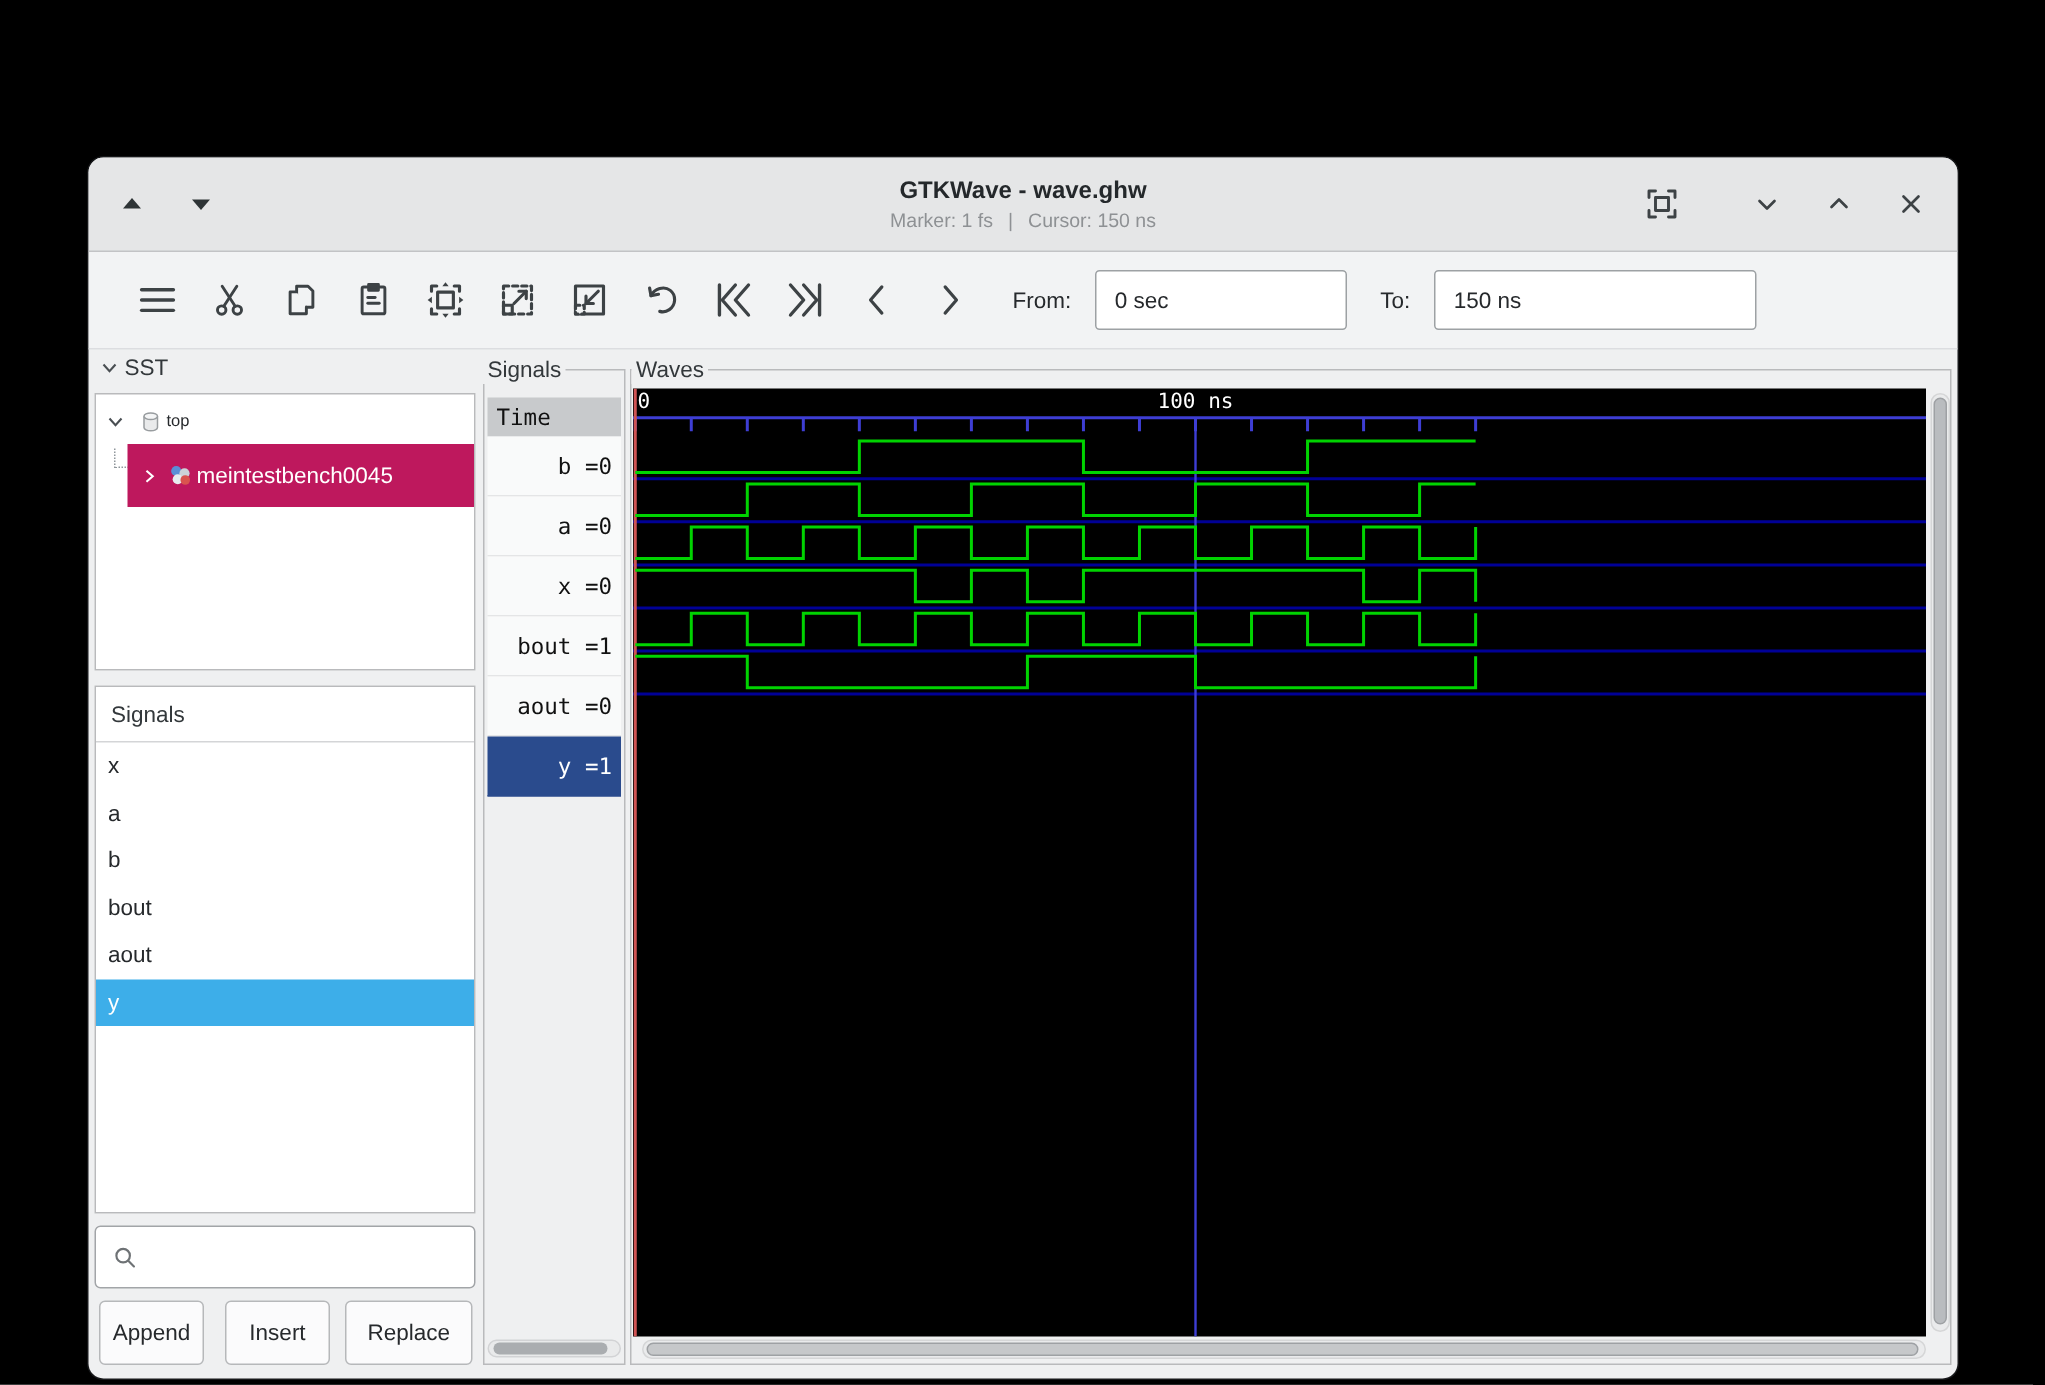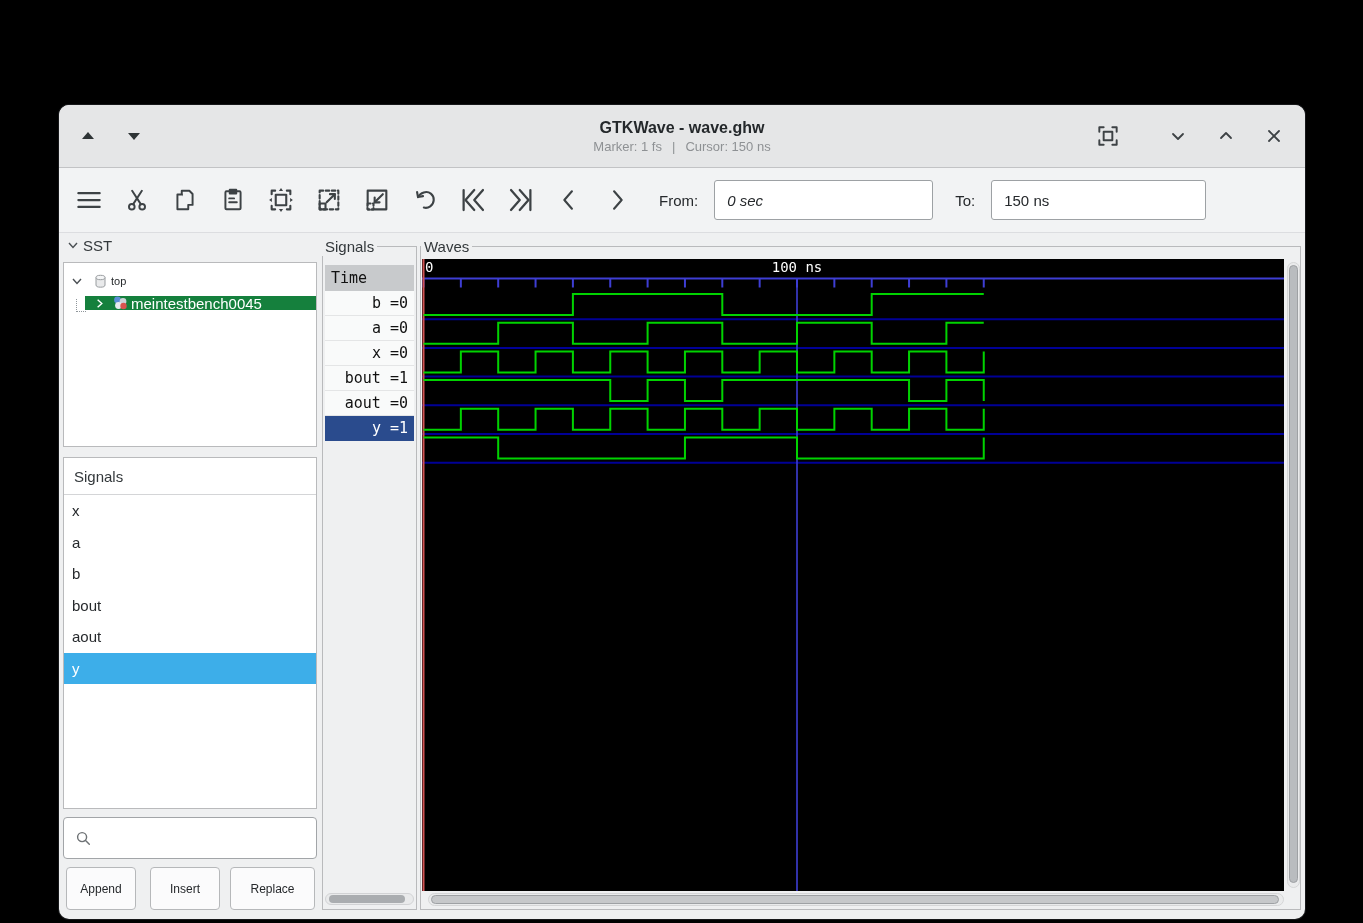--- a/index.html
+++ b/index.html
@@ -12,66 +12,66 @@
   .tb-left{position:absolute;left:14px;top:0;height:62px;display:flex;align-items:center;gap:16px;}
   .tb-btn{width:30px;height:30px;display:flex;align-items:center;justify-content:center;cursor:default;}
   .title-block{position:absolute;left:0;top:0;width:100%;height:62px;display:flex;flex-direction:column;
     align-items:center;justify-content:center;pointer-events:none;}
   .win-title{font-size:16px;font-weight:700;color:#24282b;line-height:19px;}
   .win-subtitle{font-size:13px;color:#8e9194;margin-top:2px;display:flex;gap:10px;}
   .tb-right{position:absolute;right:16px;top:0;height:62px;display:flex;align-items:center;gap:18px;}
   .tb-right .tb-btn.fs{margin-right:22px;}
   
   .toolbar{position:absolute;left:0;top:63px;width:100%;height:65px;background:#f2f3f4;
-    border-bottom:1px solid #dcdde0;display:flex;align-items:center;padding-left:10px;box-sizing:border-box;gap:8px;}
+    border-bottom:1px solid #dcdde0;display:flex;align-items:center;padding-left:26px;box-sizing:border-box;gap:8px;}
   .tbtn{width:40px;height:40px;flex:0 0 40px;display:flex;align-items:center;justify-content:center;border-radius:4px;}
   .tool-label{font-size:15px;color:#26292c;margin-left:14px;white-space:nowrap;}
   .tool-input{height:40px;border:1px solid #9da1a4;border-radius:3px;background:#fff;color:#26292c;
     font-size:15px;padding:0 12px;margin-left:8px;font-family:"Liberation Sans",sans-serif;box-sizing:border-box;}
-  .inp-from{width:219px;font-style:italic;}
+  .inp-from{width:168px;}
   .inp-to{width:215px;}
   
   .frame-label{position:absolute;font-size:15px;color:#33383b;background:#eff0f1;z-index:3;
     display:flex;align-items:center;gap:3px;padding:0 3px;height:20px;}
   .frame-box{position:absolute;border:1px solid #b9babc;box-sizing:border-box;background:#eff0f1;}
   
   .sst-label{left:4px;top:130px;}
   .tree-box{position:absolute;left:4px;top:157px;width:254px;height:185px;background:#fff;
     border:1px solid #b9babc;box-sizing:border-box;}
   .tree-row{position:absolute;left:1px;height:28px;display:flex;align-items:center;font-size:11px;color:#26292c;}
   .row-top{top:4px;width:250px;}
   .tree-connector{position:absolute;left:12px;top:36px;width:9px;height:12px;
     border-left:1px dotted #8f969b;border-bottom:1px dotted #8f969b;}
-  .tree-highlight{position:absolute;left:21px;top:33px;width:231px;height:14px;background:#15803d;
+  .tree-highlight{position:absolute;left:21px;top:33px;width:231px;height:42px;background:#be185d;
     display:flex;align-items:center;color:#fff;font-size:15px;}
   .icon-gap{display:inline-flex;align-items:center;justify-content:center;}
   
   .siglist-box{position:absolute;left:4px;top:352px;width:254px;height:352px;background:#fff;
     border:1px solid #b9babc;box-sizing:border-box;}
   .siglist-header{height:36px;border-bottom:1px solid #d4d5d7;display:flex;align-items:center;
     padding-left:10px;font-size:15px;color:#33383b;}
   .siglist-item{height:31.5px;display:flex;align-items:center;padding-left:8px;font-size:15px;color:#26292c;}
   .siglist-item.selected{background:#3daee9;color:#fff;}
   .search-box{position:absolute;left:4px;top:712px;width:254px;height:42px;background:#fff;
     border:1px solid #a2a5a8;border-radius:4px;box-sizing:border-box;display:flex;align-items:center;padding-left:10px;}
   .search-input{border:none;outline:none;flex:1;height:100%;font-size:15px;background:transparent;margin-left:6px;}
   .btn-row{position:absolute;left:0;top:762px;width:260px;height:44px;}
   .pbtn{position:absolute;top:0;height:43px;background:#fbfbfc;border:1px solid #b6b8ba;border-radius:4px;
-    font-size:12px;color:#26292c;display:flex;align-items:center;justify-content:center;box-sizing:border-box;}
+    font-size:15px;color:#26292c;display:flex;align-items:center;justify-content:center;box-sizing:border-box;}
   .btn-append{left:7px;width:70px;}
   .btn-insert{left:91px;width:70px;}
   .btn-replace{left:171px;width:85px;}
   
   .names-label{left:263px;top:131px;}
   .names-frame{left:263px;top:141px;width:95px;height:664px;}
   .names-header{position:absolute;left:266px;top:160px;width:89px;height:26px;background:#c8cacc;
     font-family:"DejaVu Sans Mono","Liberation Mono",monospace;font-size:15px;color:#111;
     display:flex;align-items:center;padding-left:6px;box-sizing:border-box;}
   .names-rows{position:absolute;left:266px;top:186px;width:89px;}
-  .name-row{height:25px;background:#f9fafa;border-bottom:1px solid #e4e5e6;box-sizing:border-box;
+  .name-row{height:40px;background:#f9fafa;border-bottom:1px solid #e4e5e6;box-sizing:border-box;
     font-family:"DejaVu Sans Mono","Liberation Mono",monospace;font-size:15px;color:#111;
     display:flex;align-items:center;justify-content:flex-end;padding-right:6px;}
   .name-row.selected{background:#2a4b8d;color:#fff;border-bottom:1px solid #2a4b8d;padding-left:41px;}
   .names-hscroll{position:absolute;left:266px;top:788px;width:89px;height:12px;background:#e9eaeb;
     border:1px solid #d2d3d5;border-radius:6px;box-sizing:border-box;}
   .names-hscroll .thumb{position:absolute;left:3px;top:1px;width:76px;height:8px;background:#aaadb0;border-radius:4px;}
   
   .waves-label{left:362px;top:131px;}
   .waves-frame{left:361px;top:141px;width:881px;height:664px;}
   .wave-black{position:absolute;left:363px;top:154px;width:862px;height:632px;background:#000;}

